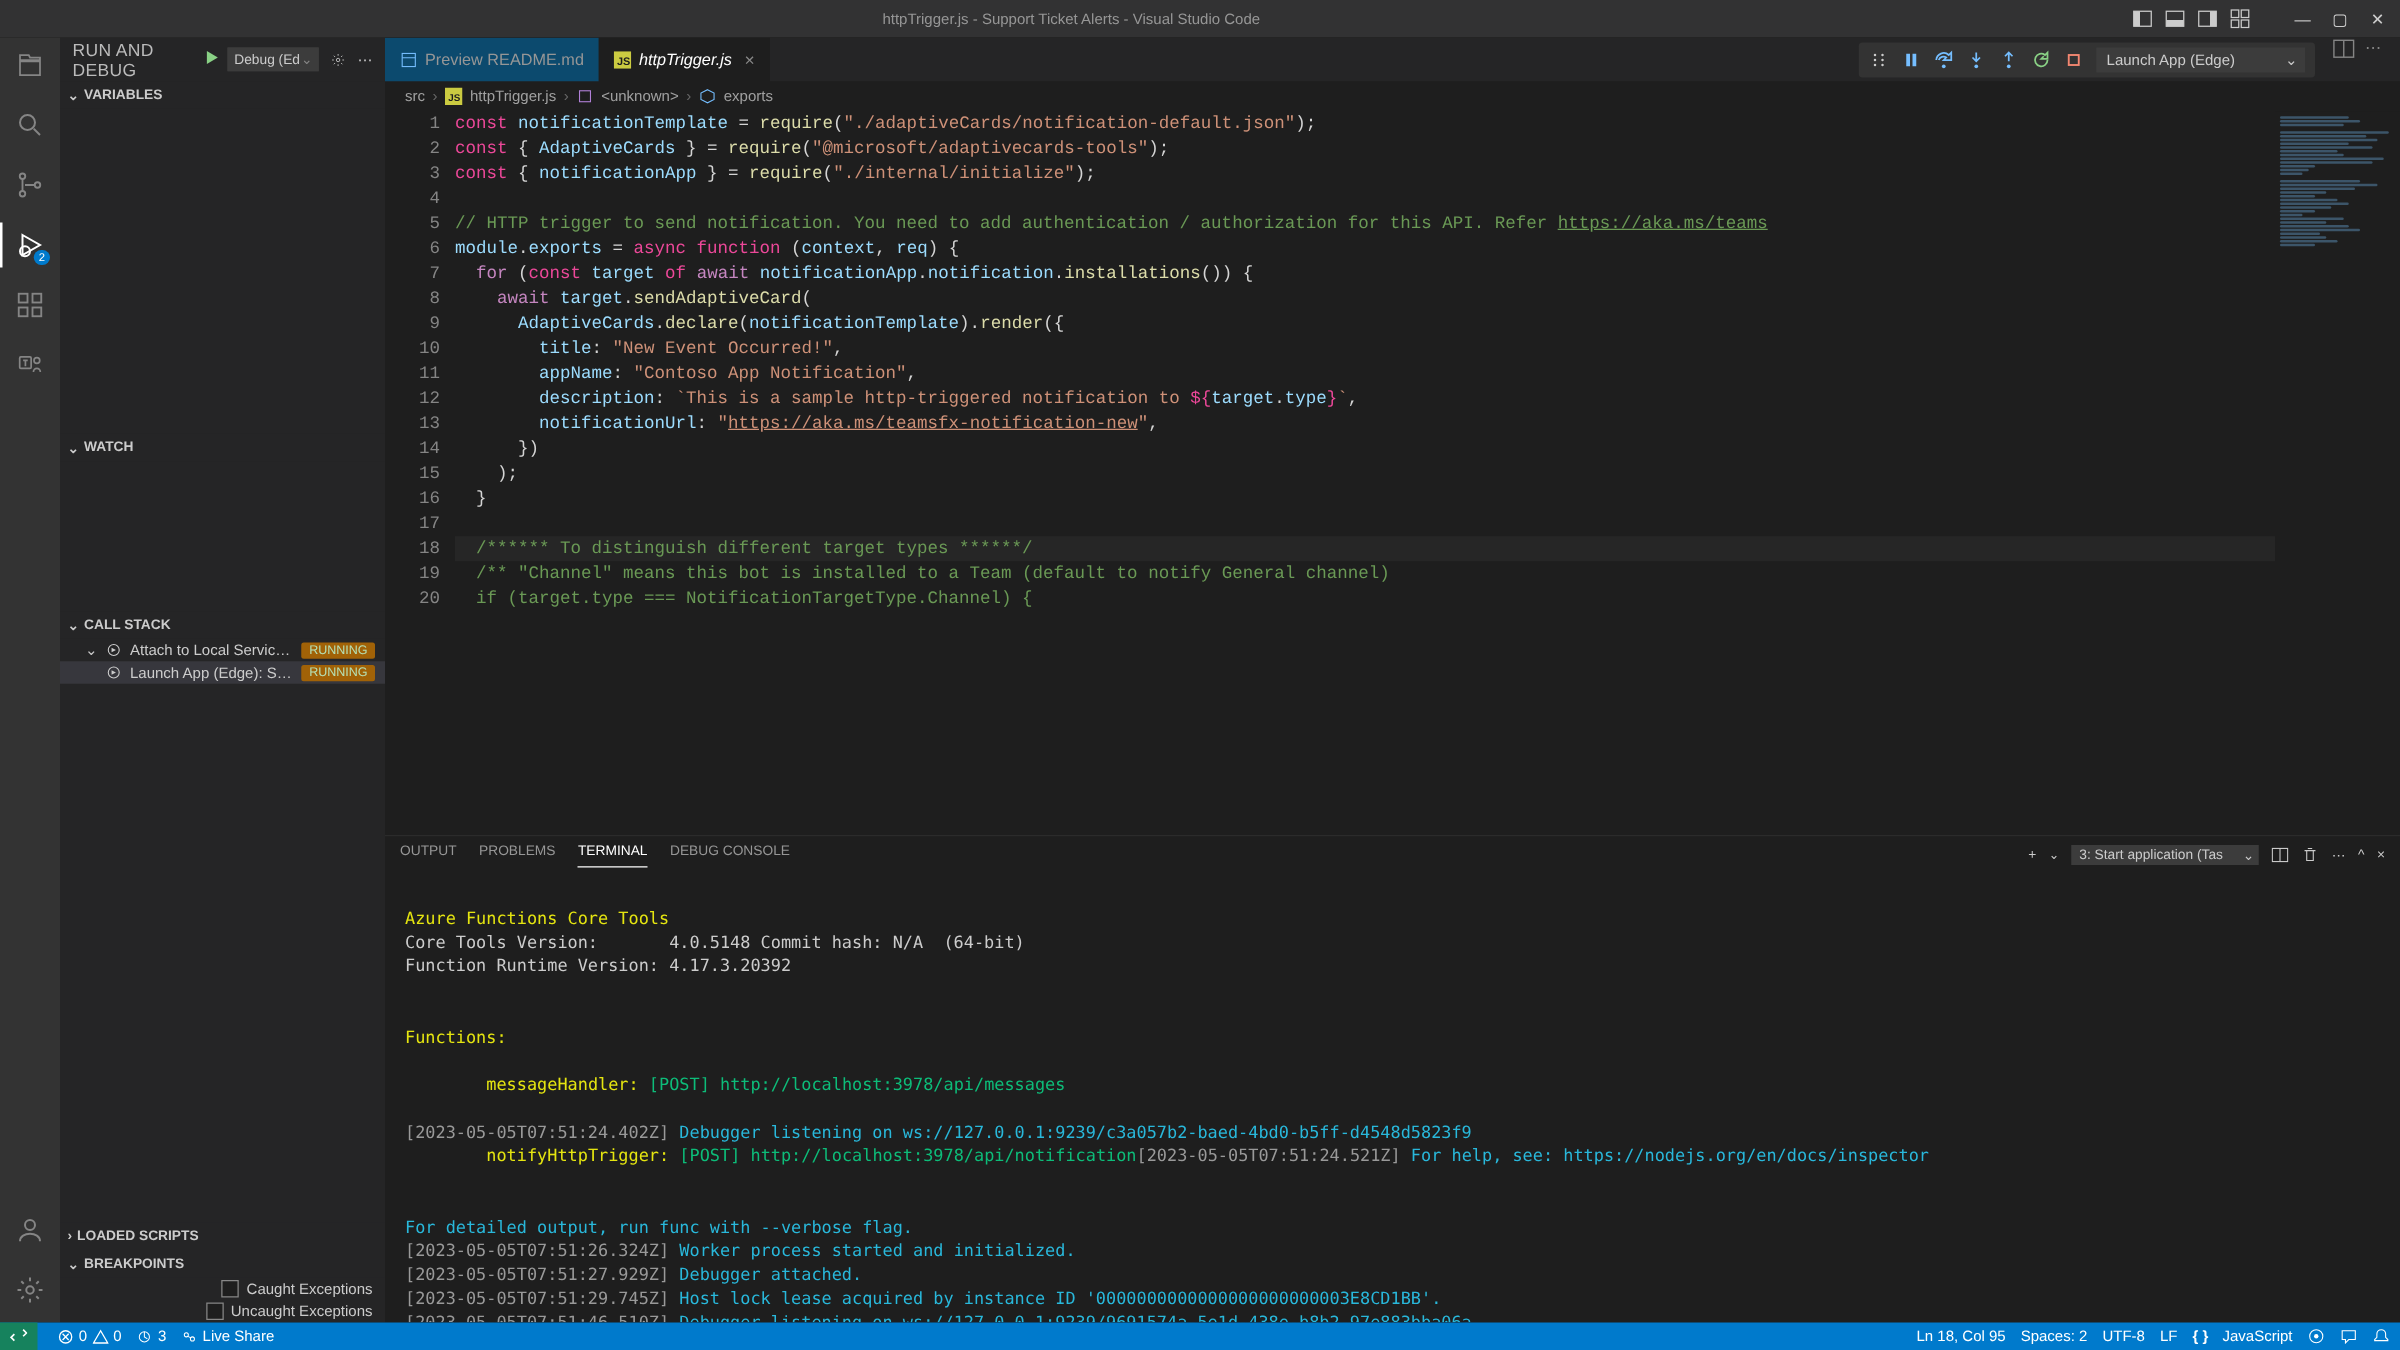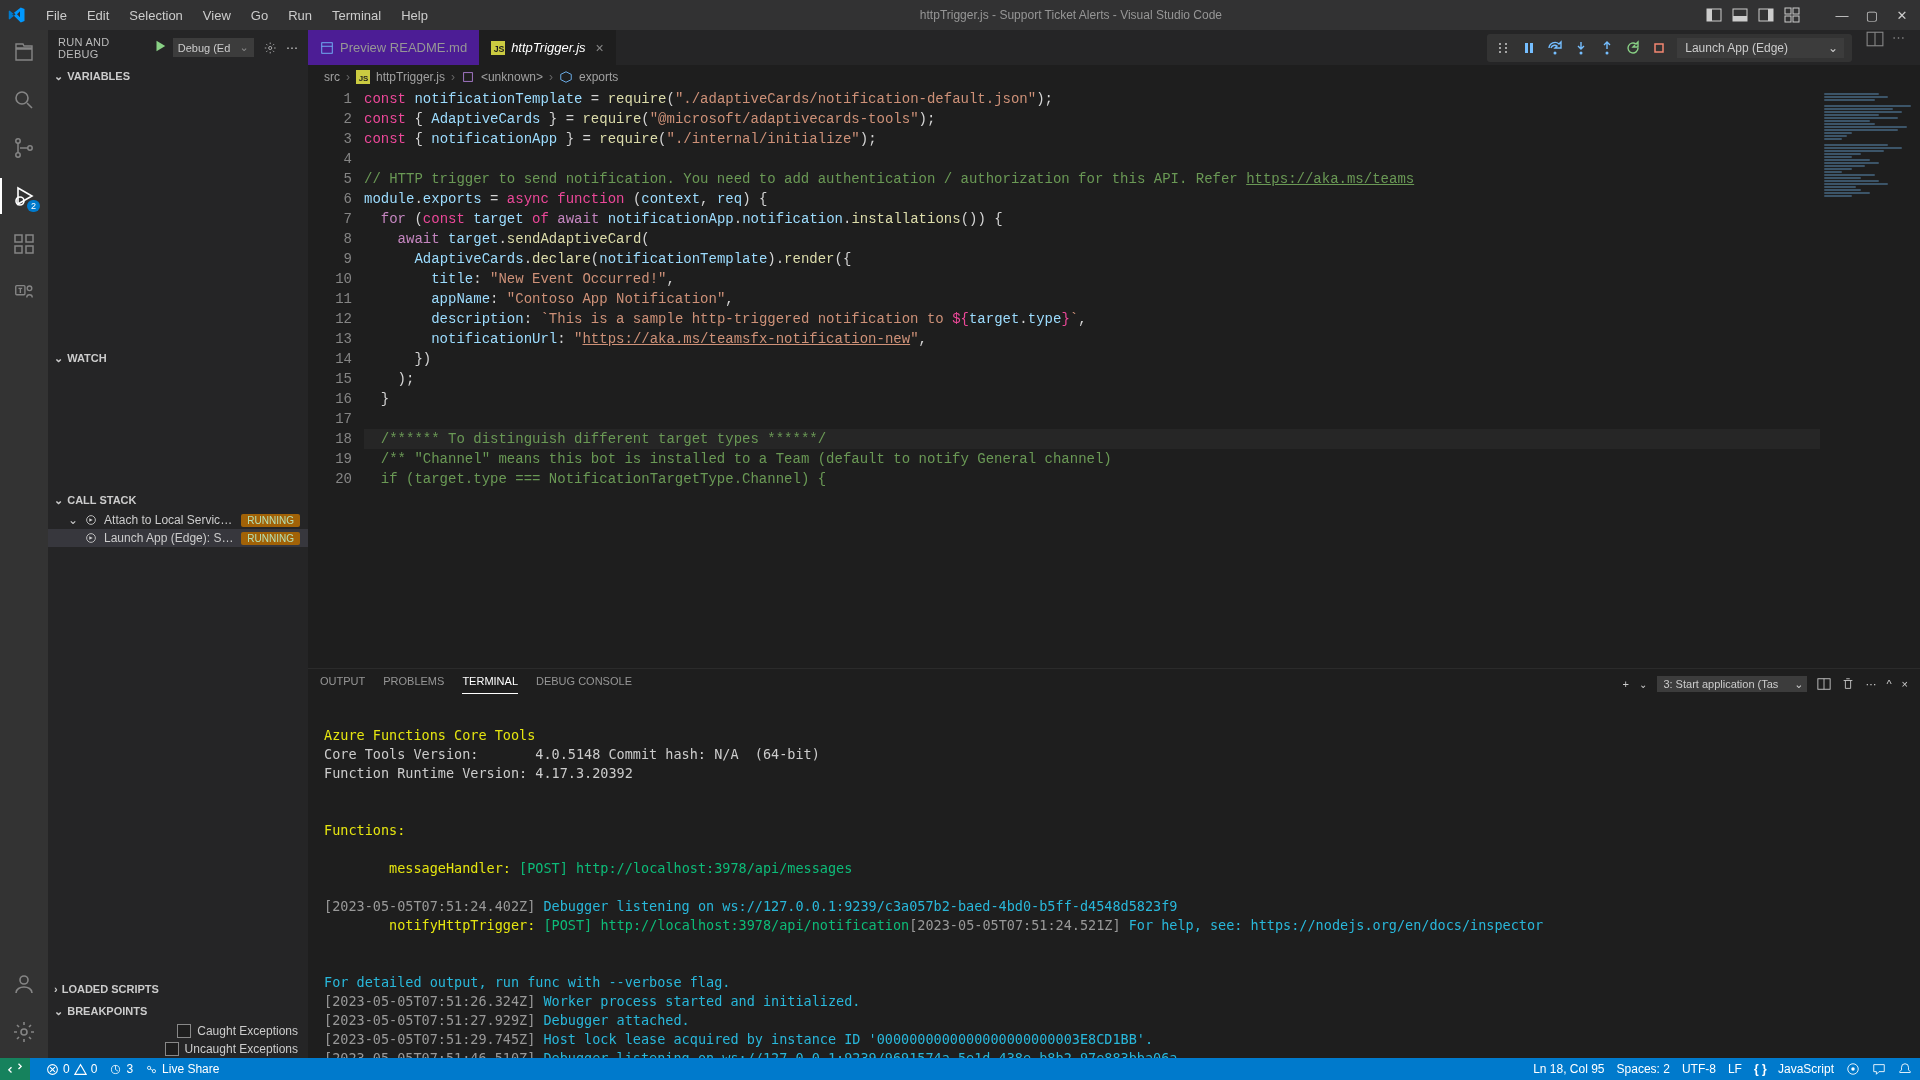--- a/index.html
+++ b/index.html
@@ -16,40 +16,40 @@
 .main { flex: 1; display: flex; overflow: hidden; }
 .activitybar { width: 48px; background: #333333; display: flex; flex-direction: column; align-items: center; padding-top: 8px; gap: 20px; }
 .act-ico { width: 28px; height: 28px; display: flex; align-items: center; justify-content: center; color: #858585; position: relative; }
 .act-ico.active { color: #fff; }
 .act-ico.active::before { content: ""; position: absolute; left: -10px; top: -4px; bottom: -4px; width: 2px; background: #fff; }
 .act-badge { position: absolute; bottom: -2px; right: -2px; background: #007acc; color: #fff; border-radius: 8px; font-size: 9px; padding: 0 4px; line-height: 12px; }
 .act-spacer { flex: 1; }
 
 .sidebar { width: 260px; background: #252526; display: flex; flex-direction: column; color: #cccccc; font-size: 12px; }
 .run-hdr { height: 35px; display: flex; align-items: center; padding: 0 10px; gap: 6px; }
-.run-title { color: #bbbbbb; font-size: 11px; letter-spacing: 0.3px; }
+.run-title { color: #bbbbbb; font-size: 14px; letter-spacing: 0.3px; }
 .run-select { background: #3c3c3c; border: 1px solid #3c3c3c; color: #ccc; font-size: 11px; padding: 2px 4px; display: flex; align-items: center; gap: 0; width: 90px; }
 .play-btn { color: #4caf50; margin-left: 4px; }
 .ico14 { width: 14px; height: 14px; }
 
 .section-hdr { height: 22px; display: flex; align-items: center; padding-left: 6px; gap: 4px; background: #252526; color: #cccccc; font-size: 11px; font-weight: 600; }
 .section-body { flex: 0 0 auto; }
 .vars { height: 260px; }
 .watch { height: 120px; }
 .callstack { }
 .cs-item { display: flex; align-items: center; padding: 2px 8px 2px 20px; gap: 6px; }
 .cs-item.sel { background: #37373d; }
 .cs-name { flex: 1; white-space: nowrap; overflow: hidden; text-overflow: ellipsis; }
 .cs-badge { background: #a16207; color: #b5e0b5; font-size: 10px; padding: 1px 6px; border-radius: 2px; }
 .bp-row { display: flex; align-items: center; gap: 6px; padding: 2px 10px 2px 20px; justify-content: flex-end; }
 .bp-chk { width: 14px; height: 14px; border: 1px solid #888; background: #1e1e1e; }
 
 .editor-area { flex: 1; display: flex; flex-direction: column; background: #1e1e1e; overflow: hidden; }
 .tabbar { height: 35px; background: #252526; display: flex; align-items: stretch; }
-.tab { display: flex; align-items: center; padding: 0 12px; gap: 6px; color: #969696; background: #4c1d95; }
+.tab { display: flex; align-items: center; padding: 0 12px; gap: 6px; color: #969696; background: #0c4a6e; }
 .tab.active { background: #1e1e1e; color: #ffffff; }
 .tab-ico { width: 14px; height: 14px; }
 .tab-close { color: #888; font-size: 14px; margin-left: 4px; }
 .tabbar-spacer { flex: 1; }
 .dbg-toolbar { display: flex; align-items: center; gap: 10px; background: #333333; padding: 0 8px; height: 28px; align-self: center; border-radius: 3px; margin-right: 6px; }
 .dbg-ico { width: 16px; height: 16px; color: #cccccc; }
 .launch-sel { background: #3c3c3c; color: #ccc; border: none; padding: 3px 56px 3px 8px; font-size: 12px; position: relative; display: flex; align-items: center; }
 .launch-sel::after { content: "⌄"; position: absolute; right: 6px; color: #ccc; }
 .ed-ico-btn { width: 18px; height: 18px; color: #858585; margin-left: 8px; }
 
@@ -93,34 +93,20 @@
 
 .statusbar { height: 22px; background: #007acc; color: #fff; display: flex; align-items: center; font-size: 12px; padding: 0 8px; gap: 12px; }
 .sb-item { display: flex; align-items: center; gap: 4px; }
 .sb-spacer { flex: 1; }
 .remote { background: #16825d; margin-left: -8px; padding: 0 8px; height: 22px; display: flex; align-items: center; margin-right: 4px; }
 </style>
 </head>
 <body>
 
 <div class="titlebar">
-  <div class="titlebar-left">
-    <svg class="vs-logo" viewBox="0 0 24 24">
-        <path fill="#0098ff" d="M17 2l5 2v16l-5 2-9-9 3-3 5 5V7l-5 5-3-3z"></path>
-        <path fill="#007acc" d="M8 11L2 6l-1 1v10l1 1 6-5-3-2z"></path>
-      </svg>
-    <div class="menu-item">File</div>
-    <div class="menu-item">Edit</div>
-    <div class="menu-item">Selection</div>
-    <div class="menu-item">View</div>
-    <div class="menu-item">Go</div>
-    <div class="menu-item">Run</div>
-    <div class="menu-item">Terminal</div>
-    <div class="menu-item">Help</div>
-  </div>
   <div class="titlebar-center">httpTrigger.js - Support Ticket Alerts - Visual Studio Code</div>
   <div class="titlebar-right">
     <svg class="tb-ico" viewBox="0 0 16 16">
         <rect x="1" y="2" width="14" height="12" fill="none" stroke="#ccc"></rect>
         <rect x="1" y="2" width="5" height="12" fill="#ccc"></rect>
       </svg>
     <svg class="tb-ico" viewBox="0 0 16 16">
         <rect x="1" y="2" width="14" height="12" fill="none" stroke="#ccc"></rect>
         <rect x="1" y="9" width="14" height="5" fill="#ccc"></rect>
       </svg>

